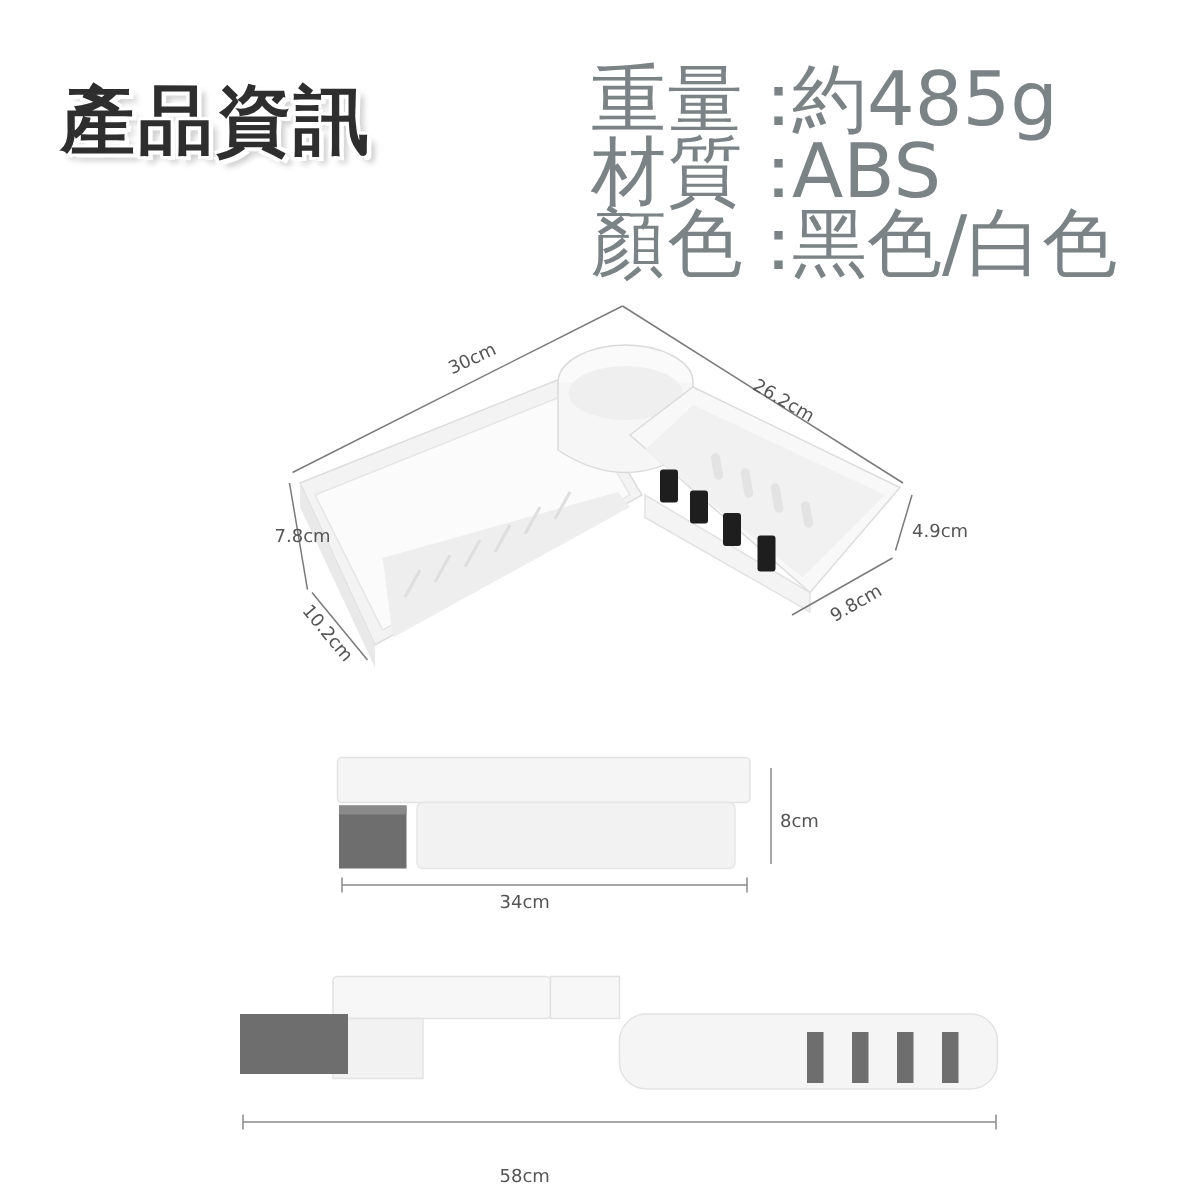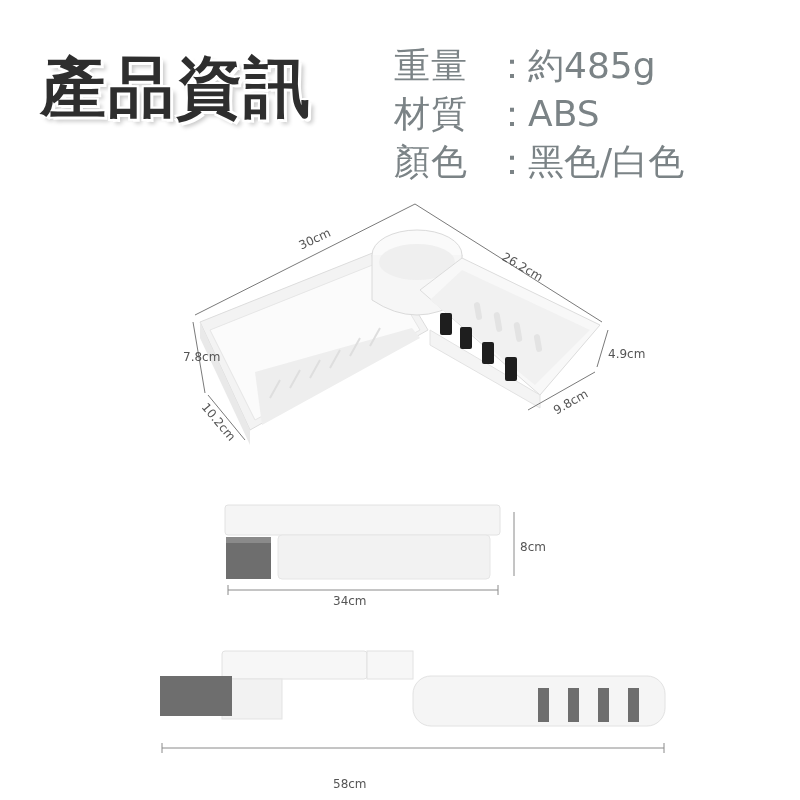--- a/index.html
+++ b/index.html
@@ -1,24 +1,24 @@
 <!DOCTYPE html>
 <html><head>
 <meta charset="utf-8">
 <style>
   html, body { margin: 0; padding: 0; background: #ffffff; }
   body { width: 800px; height: 800px; position: relative; overflow: hidden; font-family: "DejaVu Sans", sans-serif; }
   .title {
     position: absolute; left: 40px; top: 55px;
-    font-family: "DejaVu Sans", sans-serif; font-weight: bold; font-size: 66px; letter-spacing: 2px;
+    font-family: "DejaVu Sans", sans-serif; font-weight: bold; font-size: 50px; letter-spacing: 2px;
     color: #2e2e2e;
     text-shadow: 3px 3px 0 #ffffff, -2px -2px 0 #ffffff, 2px -2px 0 #ffffff, -2px 2px 0 #ffffff, 5px 5px 4px #c8c8c8;
     line-height: 1;
   }
-  .specs { position: absolute; left: 394px; top: 42px; color: #7b8386; font-size: 36px; line-height: 48px; }
+  .specs { position: absolute; left: 394px; top: 42px; color: #7b8386; font-size: 50px; line-height: 48px; }
   .spec-row { display: flex; align-items: baseline; white-space: nowrap; }
   .spec-label { width: 100px; letter-spacing: 1px; }
   .spec-colon { width: 34px; text-align: center; }
   .spec-val-bold { font-weight: normal; }
   .dim { position: absolute; color: #555; font-size: 12px; font-family: "DejaVu Sans", sans-serif; white-space: nowrap; }
   svg.product { position: absolute; left: 0; top: 0; }
 </style>
 </head>
 <body>
 

